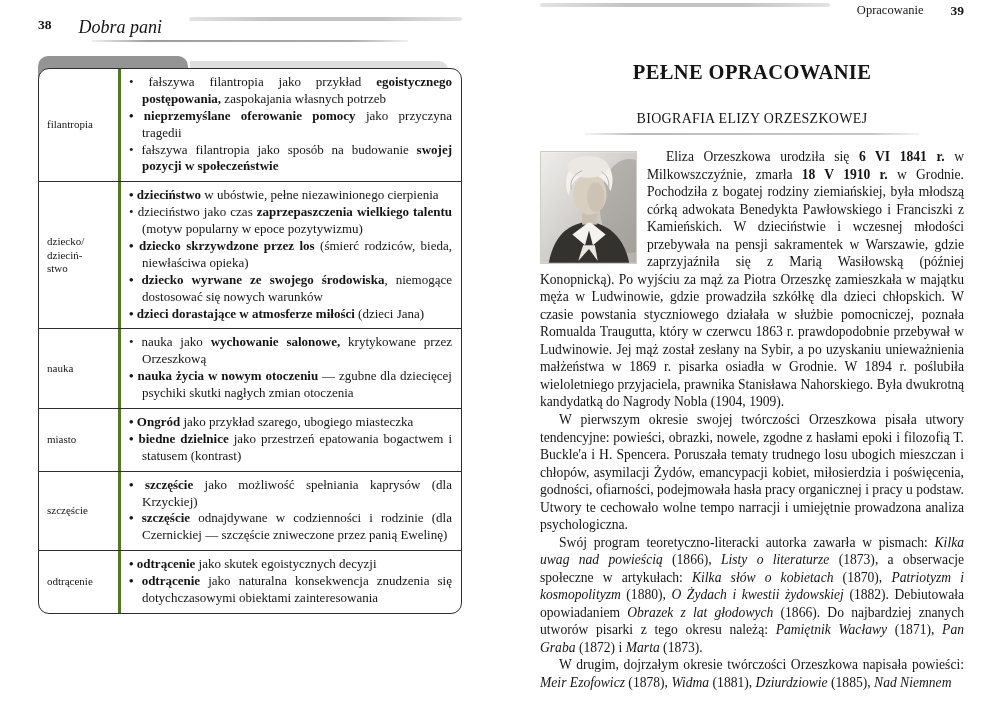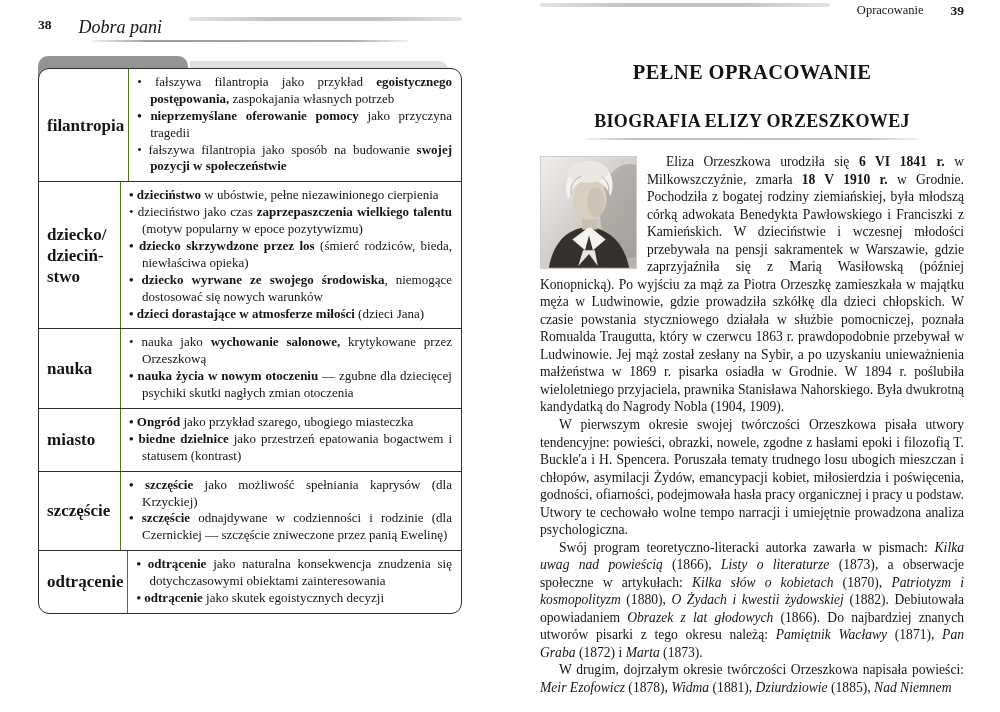--- a/index.html
+++ b/index.html
@@ -20,29 +20,29 @@
   .motifs-title{margin-top:24px;text-align:center;font-weight:bold;font-size:15.5px;letter-spacing:.6px;}
   .title-rule{width:316px;height:2px;margin:7px auto 0;background:linear-gradient(90deg,#f0f0f0,#9c9c9c 18%,#ababab 82%,#f0f0f0);}
 
   
   .table-wrap{position:relative;margin-top:26px;}
   .tab-dark{position:absolute;top:-12px;left:0;width:150px;height:28px;background:#949494;border-radius:10px 10px 0 0;}
   .tab-light{position:absolute;top:-7px;left:152px;width:258px;height:18px;background:#dedede;border-radius:0 9px 0 0;}
   .motifs-table{position:relative;background:#fff;border:1.5px solid #2e2e2e;border-radius:11px;overflow:hidden;}
   .trow{display:flex;border-top:1px solid #2e2e2e;}
   .trow:first-child{border-top:none;}
-  .tlabel{flex:0 0 82px;box-sizing:border-box;border-right:1px solid #4d7c0f;font-weight:bold;font-size:17px;display:flex;align-items:center;padding:4px 4px 4px 8px;white-space:pre-line;line-height:1.25;}
+  .tlabel{flex:0 0 82px;box-sizing:border-box;border-right:3px solid #4d7c0f;font-weight:normal;font-size:11px;display:flex;align-items:center;padding:4px 4px 4px 8px;white-space:pre-line;line-height:1.25;}
   .titems{flex:1;box-sizing:border-box;padding:5px 9px 6px 8px;font-size:13px;line-height:1.3;}
   .titem{text-align:justify;padding-left:13px;text-indent:-13px;}
   .b{font-weight:bold;}
   .i{font-style:italic;}
 
   
   .main-title{margin-top:42px;text-align:center;font-weight:bold;font-size:20.5px;letter-spacing:.4px;}
-  .bio-heading{margin-top:27px;text-align:center;font-weight:bold;font-size:18px;letter-spacing:.3px;}
+  .bio-heading{margin-top:27px;text-align:center;font-weight:normal;font-size:14px;letter-spacing:.3px;}
   .bio-rule{width:334px;height:2px;margin:6px auto 0;background:linear-gradient(90deg,#f4f4f4,#bdbdbd 15%,#c6c6c6 85%,#f4f4f4);}
 
   
   .bio-text{margin-top:13px;font-size:13.6px;line-height:1.29;}
   .bio-text p{margin:0;text-align:justify;text-indent:19px;}
   .portrait{float:left;width:97px;height:113px;margin:3px 10px 2px 0;}
   .portrait svg{display:block;border:1px solid #cfccc7;box-sizing:border-box;}
 </style>
 </head>
 <body>
@@ -99,22 +99,22 @@
           <div class="trow">
             <div class="tlabel">szczęście</div>
             <div class="titems">
               <div class="titem"><span class="b">• </span><span class="b">szczęście</span><span> jako możliwość spełniania kaprysów (dla Krzyckiej)</span></div>
               <div class="titem"><span class="b">• </span><span class="b">szczęście</span><span> odnajdywane w codzienności i rodzinie (dla Czernickiej — szczęście zniweczone przez panią Ewelinę)</span></div>
             </div>
           </div>
           <div class="trow">
             <div class="tlabel">odtrącenie</div>
             <div class="titems">
+              <div class="titem"><span class="b">• </span><span class="b">odtrącenie</span><span> jako skutek egoistycznych decyzji</span></div>
               <div class="titem"><span class="b">• </span><span class="b">odtrącenie</span><span> jako naturalna konsekwencja znudzenia się dotychczasowymi obiektami zainteresowania</span></div>
-              <div class="titem"><span class="b">• </span><span class="b">odtrącenie</span><span> jako skutek egoistycznych decyzji</span></div>
             </div>
           </div>
         </div>
     </div>
   </div>
 
   <div class="page page-right">
     <div class="runhead">
       <span class="headbar"></span>
       <span class="runtitle-r">Opracowanie</span>

